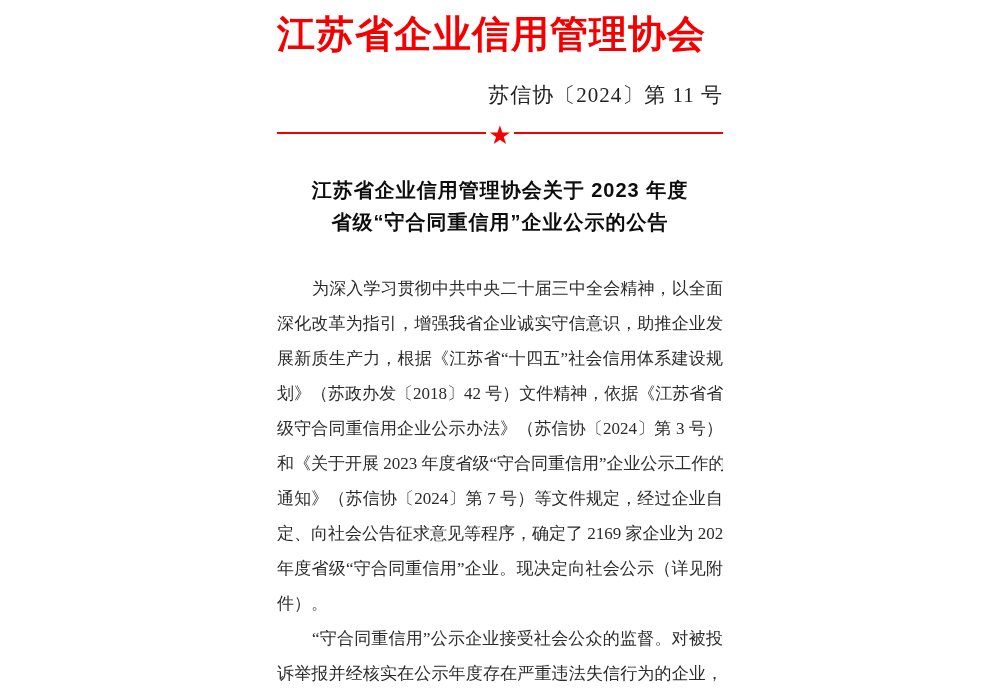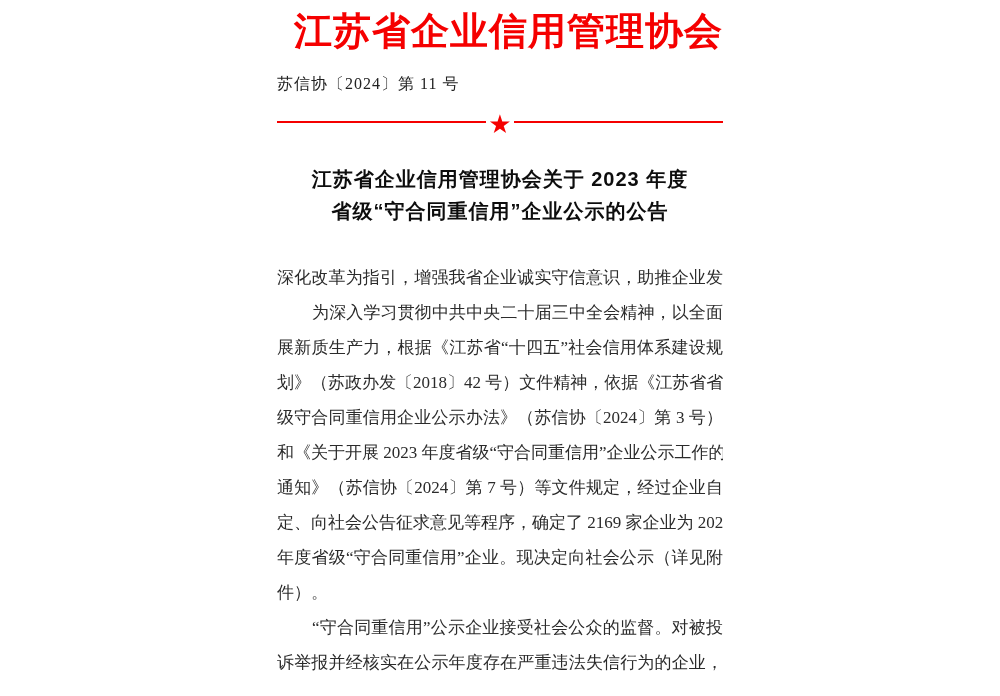--- a/index.html
+++ b/index.html
@@ -14,32 +14,32 @@
     background: #ffffff;
     overflow: hidden;
     font-family: "Liberation Serif", "DejaVu Serif", serif;
   }
   .column {
     width: 446px;
     margin: 0 auto;
   }
   .org-title {
     margin-top: 10px;
-    text-align: right;
+    text-align: left;
     font-size: 38px;
     line-height: 48px;
     font-weight: bold;
     letter-spacing: 1px;
     white-space: nowrap;
-    font-family: Liberation Mono, monospace;
+    font-family: Liberation Sans, sans-serif;
   }
   .doc-number {
-    margin-top: 15px;
-    text-align: left;
-    font-size: 16px;
+    margin-top: 26px;
+    text-align: right;
+    font-size: 21px;
     line-height: 22px;
     color: #222222;
     letter-spacing: 1px;
   }
   .rule-row {
     margin-top: 14px;
     height: 26px;
     display: flex;
     align-items: center;
     justify-content: center;
@@ -103,22 +103,22 @@
       <span class="star" style="color: rgb(245, 0, 0);">★</span>
       <div class="rule-seg" style="background-color: rgb(245, 0, 0);"></div>
     </div>
 
     <div class="doc-title">
       <div>江苏省企业信用管理协会关于 2023 年度</div>
       <div>省级“守合同重信用”企业公示的公告</div>
     </div>
 
     <div class="body-text" style="color: rgb(43, 43, 43);">
+        <div class="bline indent">为深入学习贯彻中共中央二十届三中全会精神，以全面</div>
         <div class="bline">深化改革为指引，增强我省企业诚实守信意识，助推企业发</div>
-        <div class="bline indent">为深入学习贯彻中共中央二十届三中全会精神，以全面</div>
         <div class="bline">展新质生产力，根据《江苏省“十四五”社会信用体系建设规</div>
         <div class="bline">划》（苏政办发〔2018〕42 号）文件精神，依据《江苏省省</div>
         <div class="bline">级守合同重信用企业公示办法》（苏信协〔2024〕第 3 号）</div>
         <div class="bline">和《关于开展 2023 年度省级“守合同重信用”企业公示工作的</div>
         <div class="bline">通知》（苏信协〔2024〕第 7 号）等文件规定，经过企业自</div>
         <div class="bline">定、向社会公告征求意见等程序，确定了 2169 家企业为 2023</div>
         <div class="bline">年度省级“守合同重信用”企业。现决定向社会公示（详见附</div>
         <div class="bline short">件）。</div>
         <div class="bline indent">“守合同重信用”公示企业接受社会公众的监督。对被投</div>
         <div class="bline">诉举报并经核实在公示年度存在严重违法失信行为的企业，</div>

